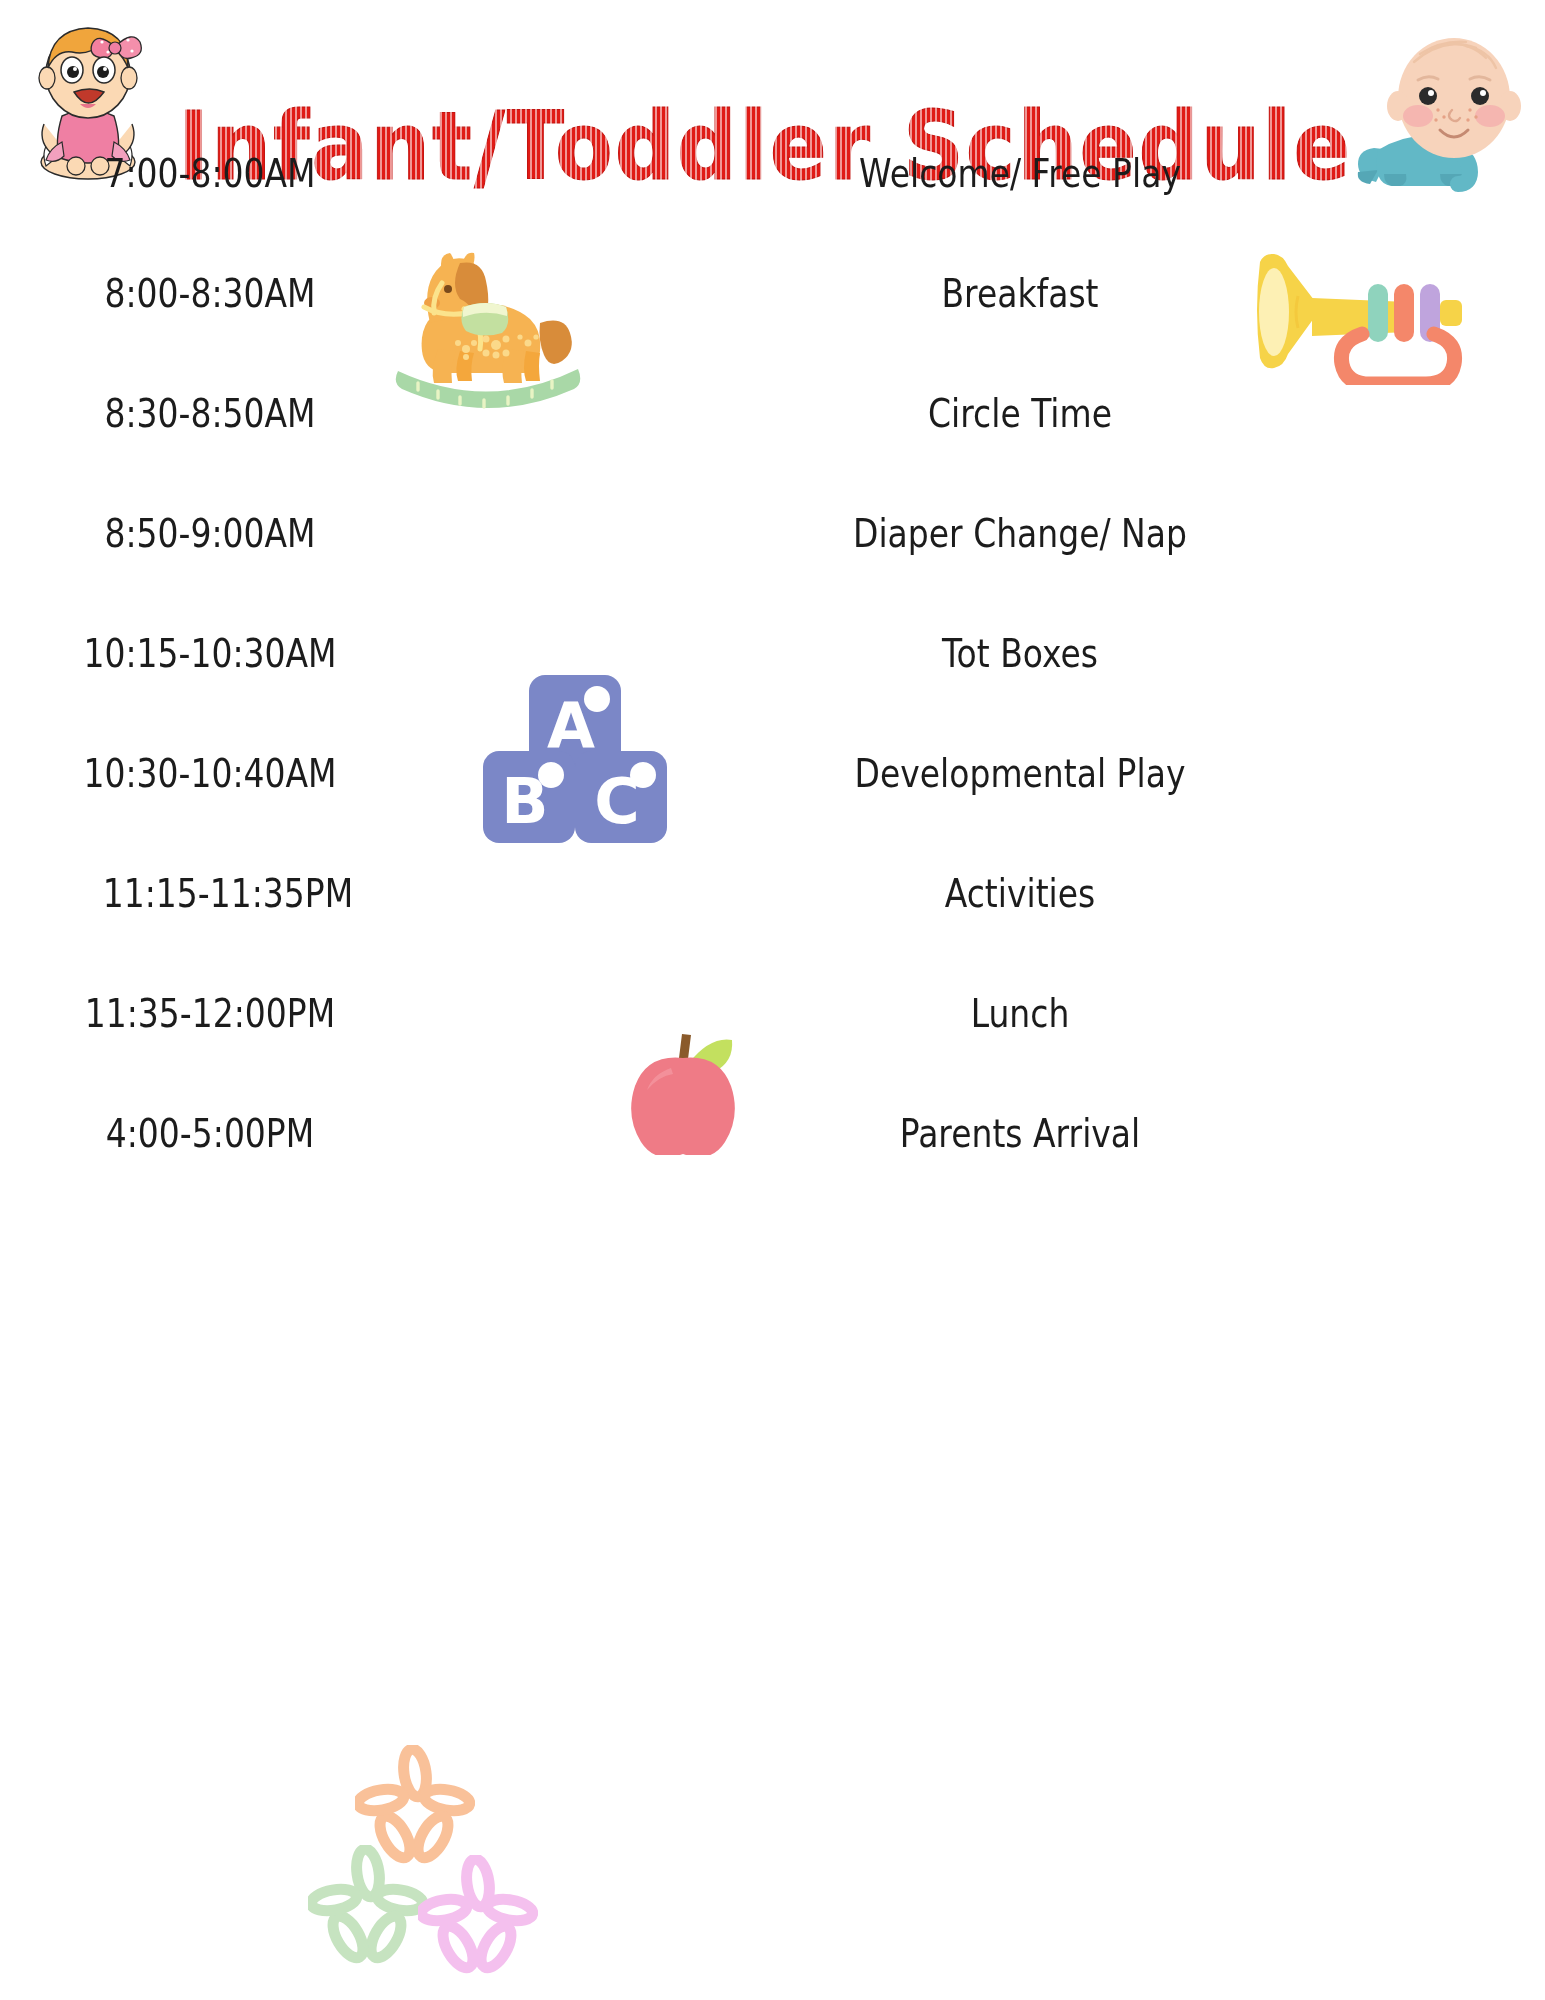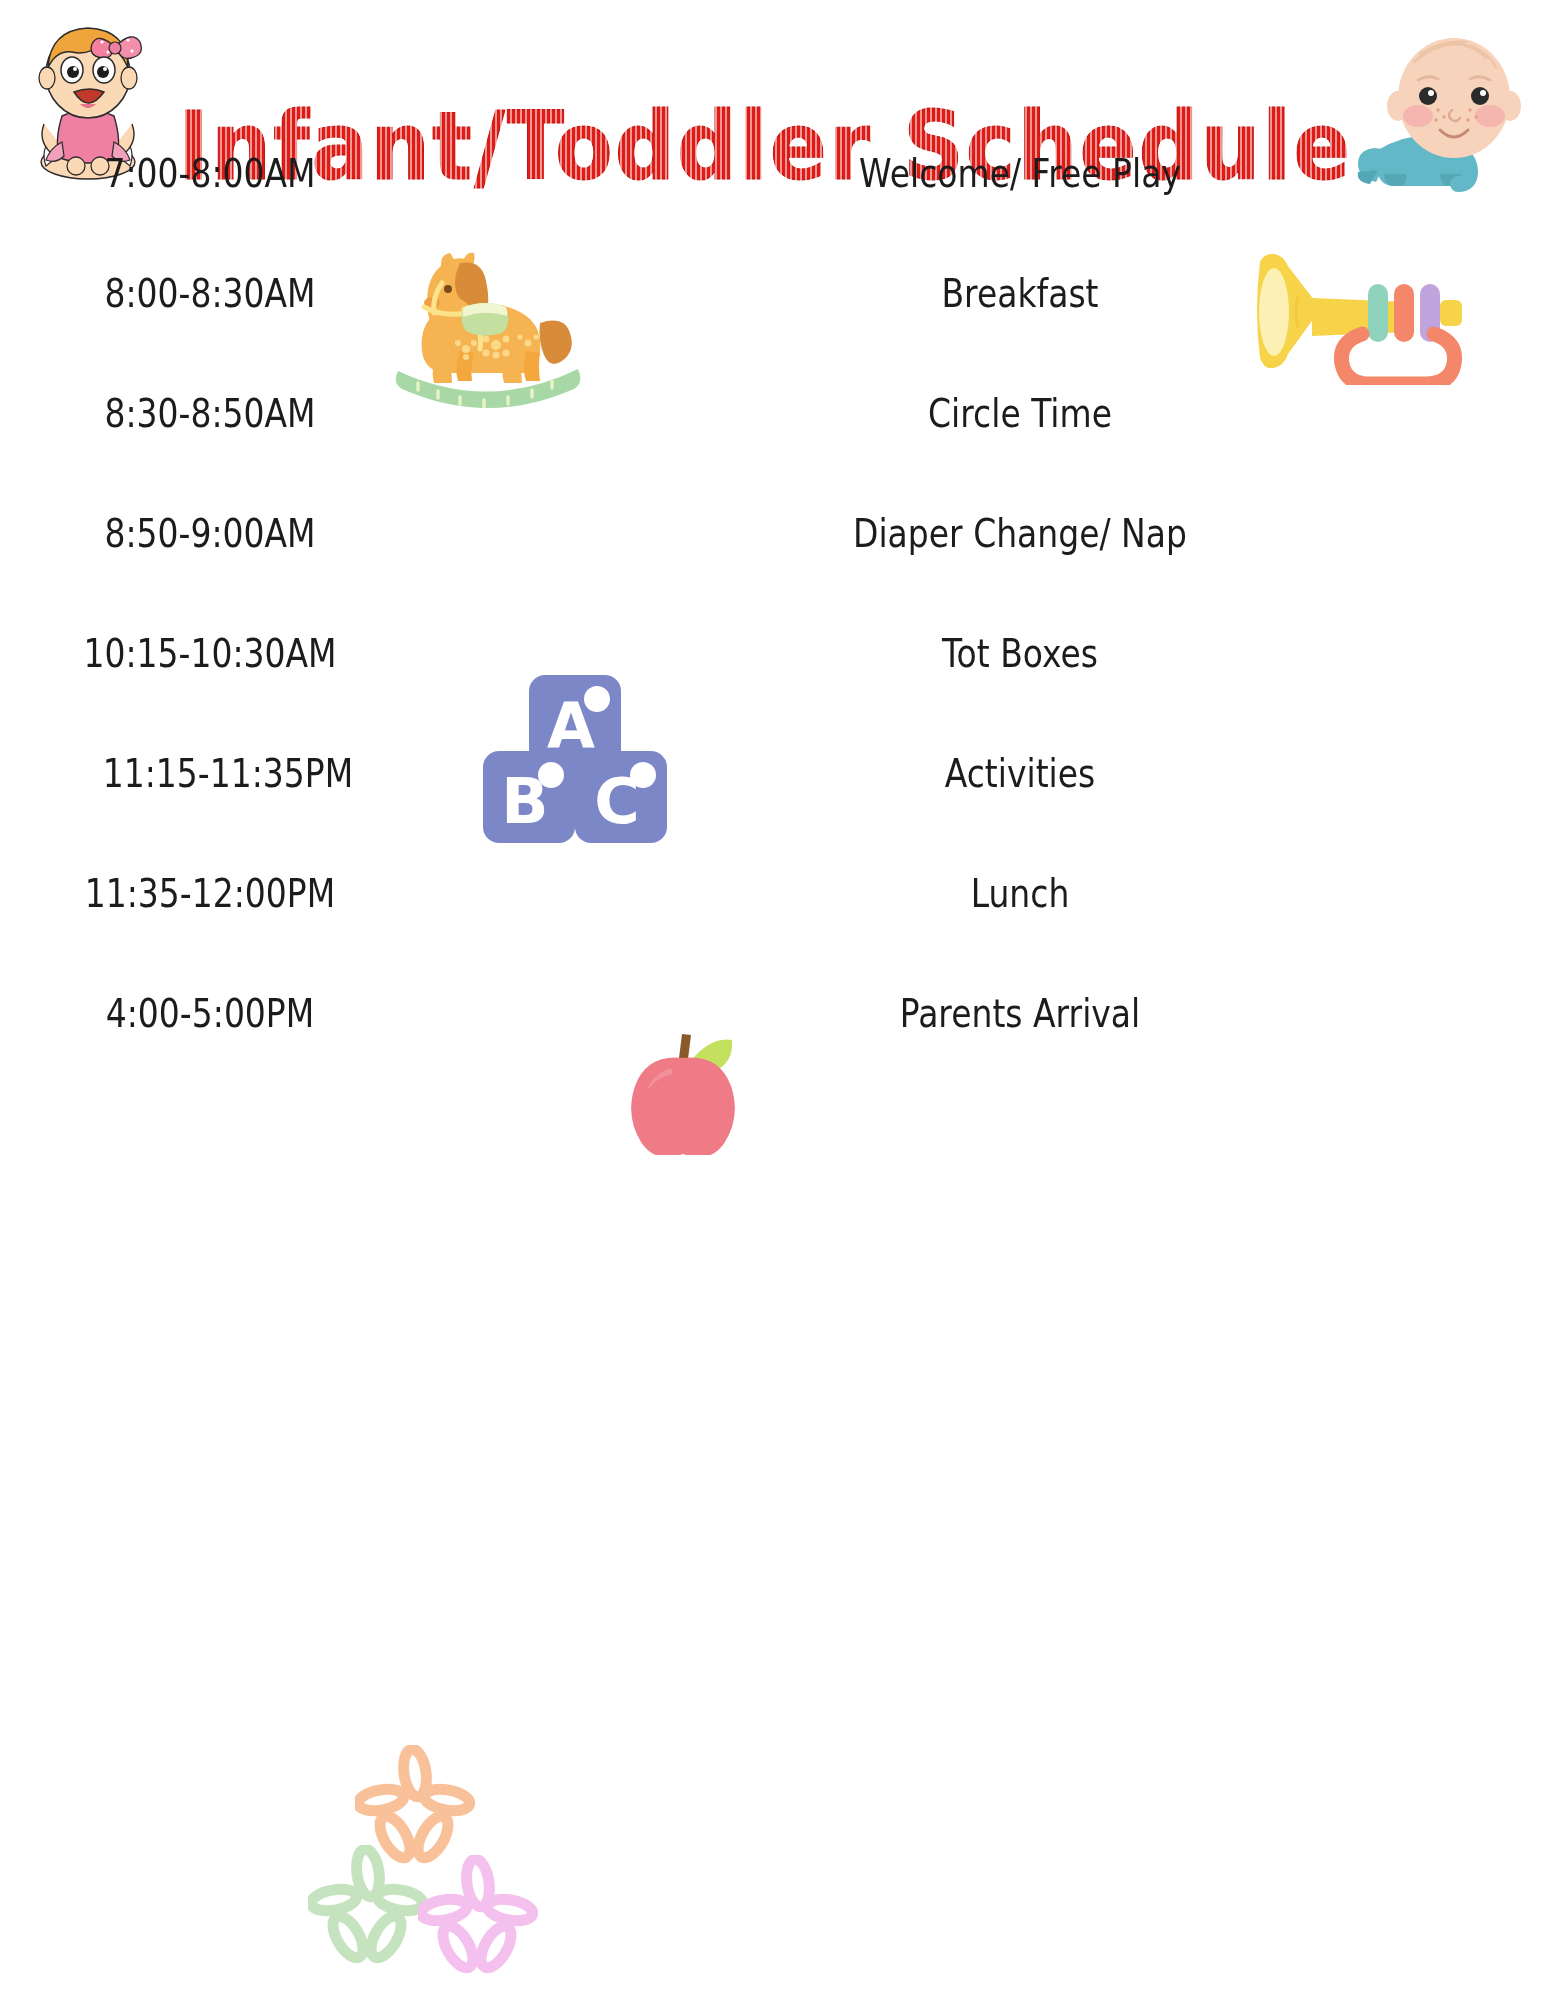--- a/index.html
+++ b/index.html
@@ -310,20 +310,24 @@
       <div class="activity">Circle Time</div>
     </div>
     <div class="row">
       <div class="time">8:50-9:00AM</div>
       <div class="activity">Diaper Change/ Nap</div>
     </div>
     <div class="row">
       <div class="time">10:15-10:30AM</div>
       <div class="activity">Tot Boxes</div>
     </div>
+    <div class="row">
+      <div class="time">10:30-10:40AM</div>
+      <div class="activity">Developmental Play</div>
+    </div>
     <div class="row r-ind">
       <div class="time">11:15-11:35PM</div>
       <div class="activity">Activities</div>
     </div>
     <div class="row">
       <div class="time">11:35-12:00PM</div>
       <div class="activity">Lunch</div>
     </div>
     <div class="row">
       <div class="time">4:00-5:00PM</div>

